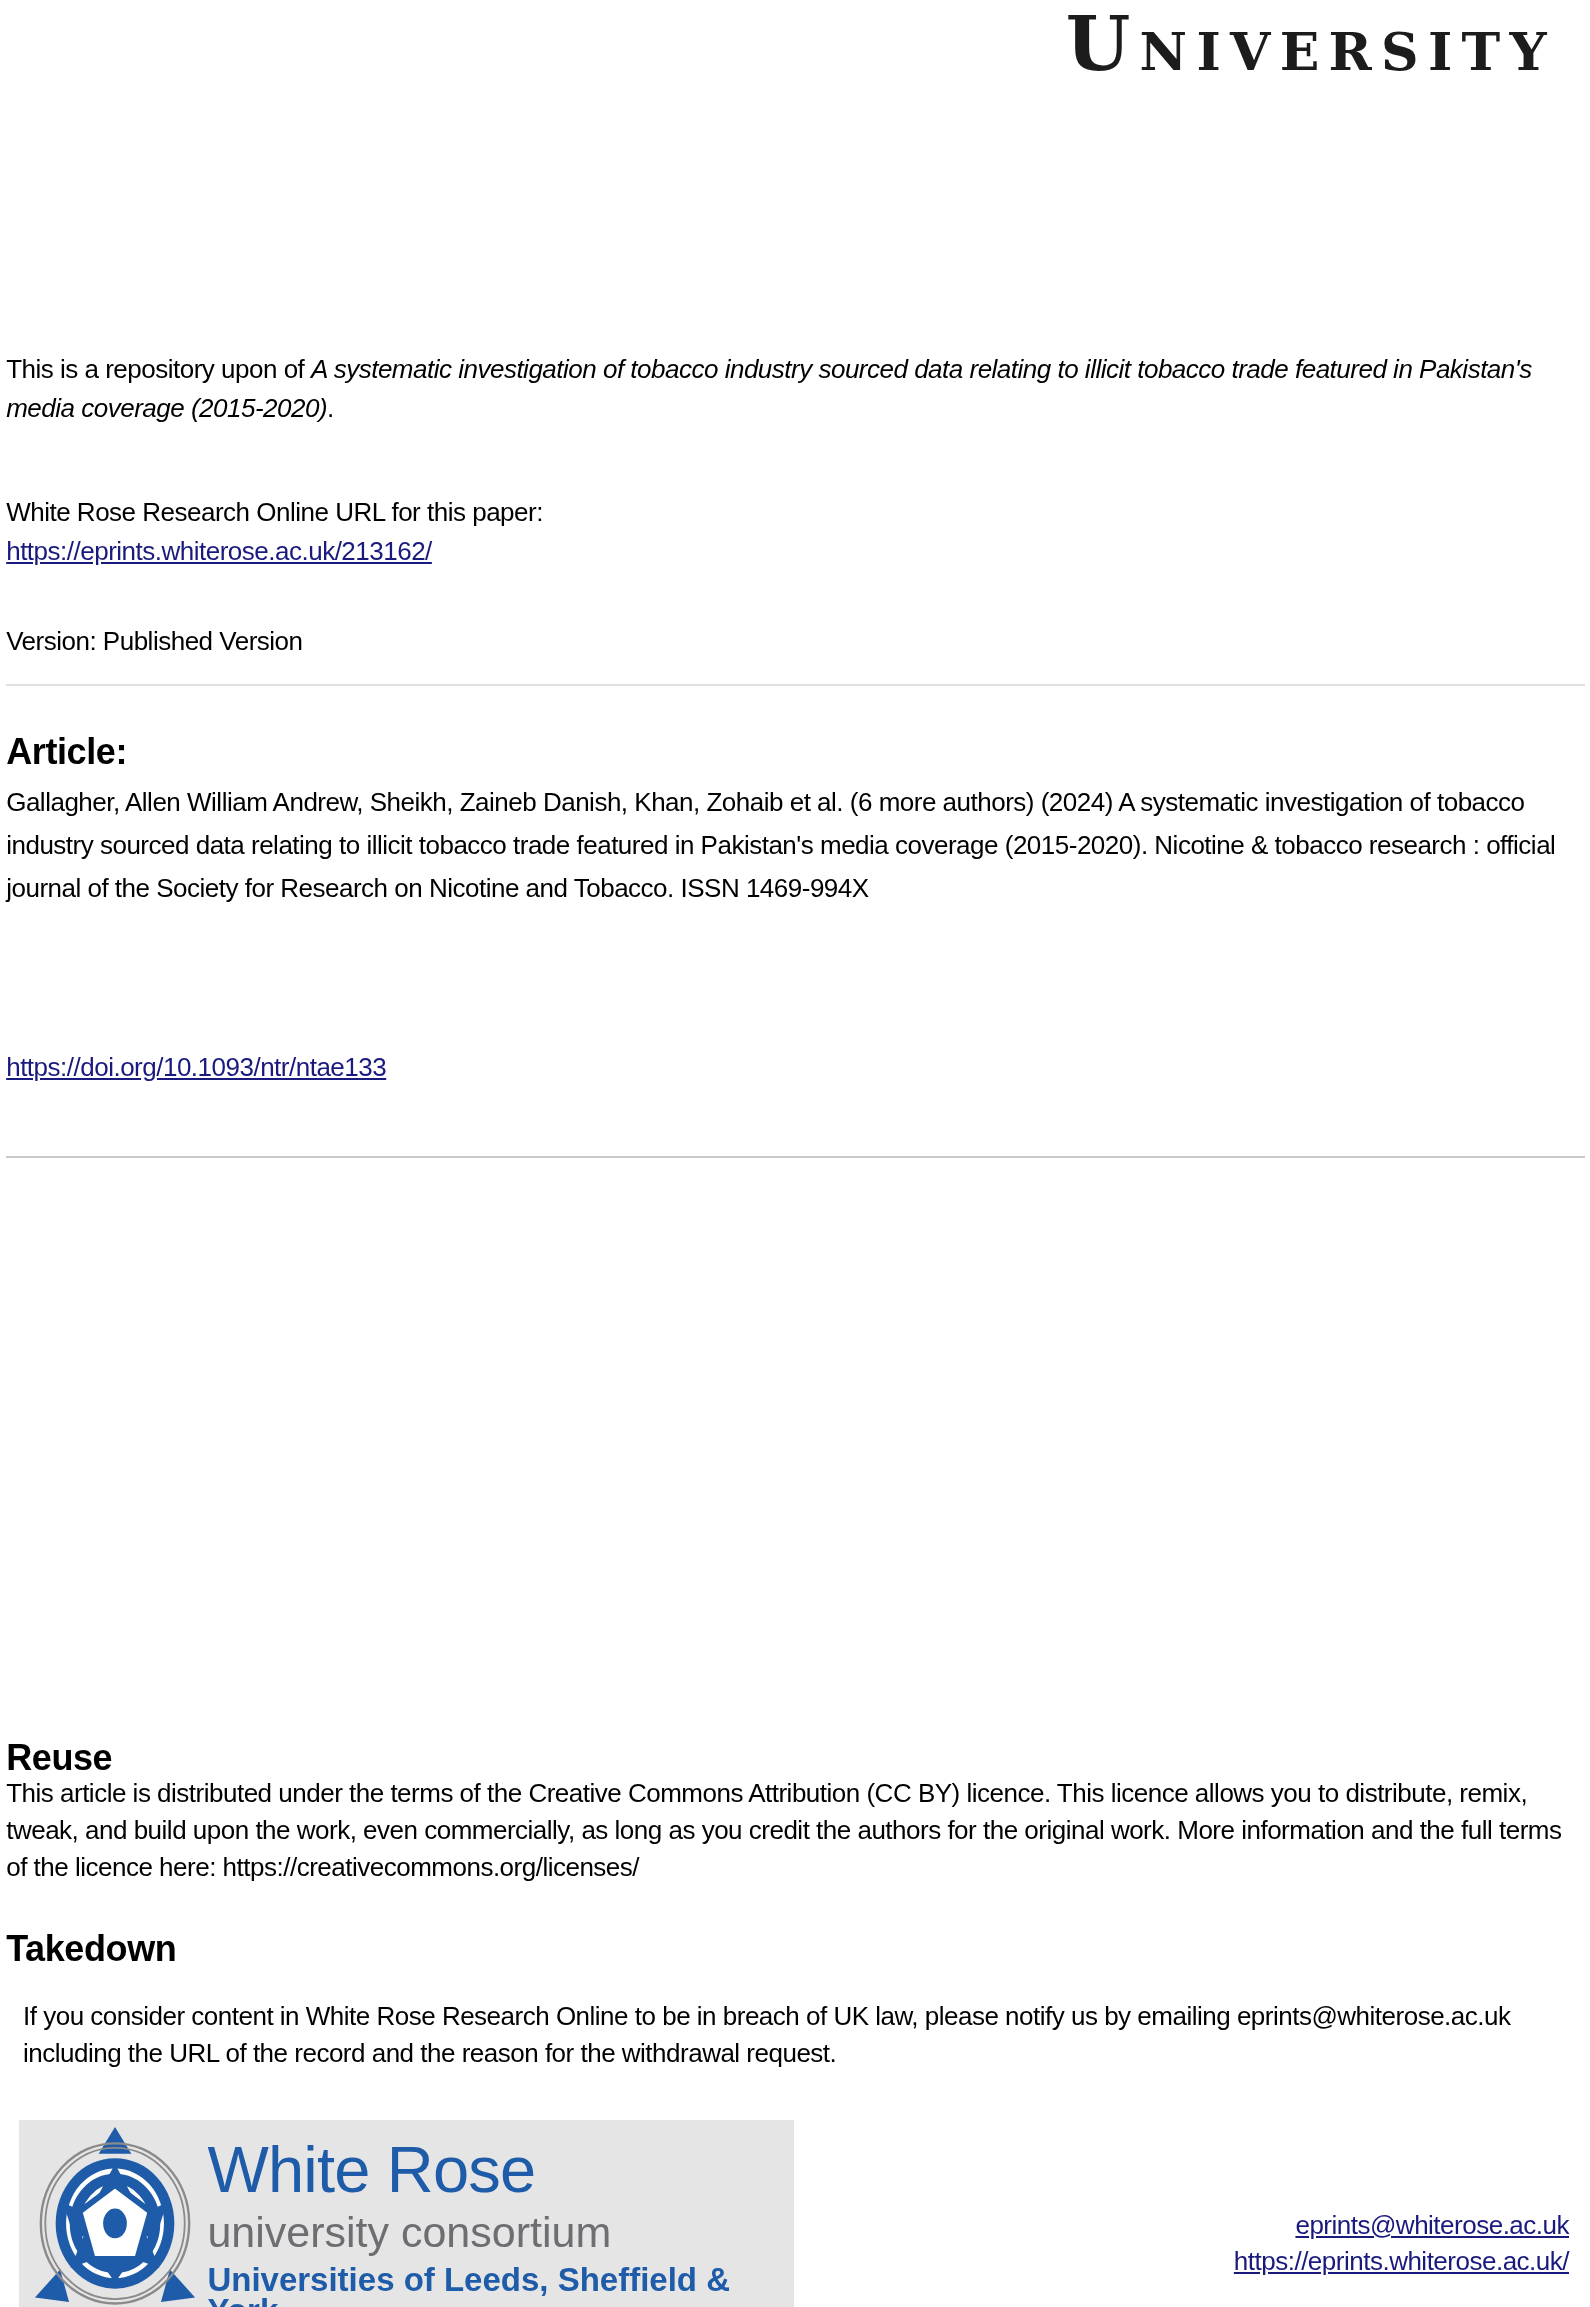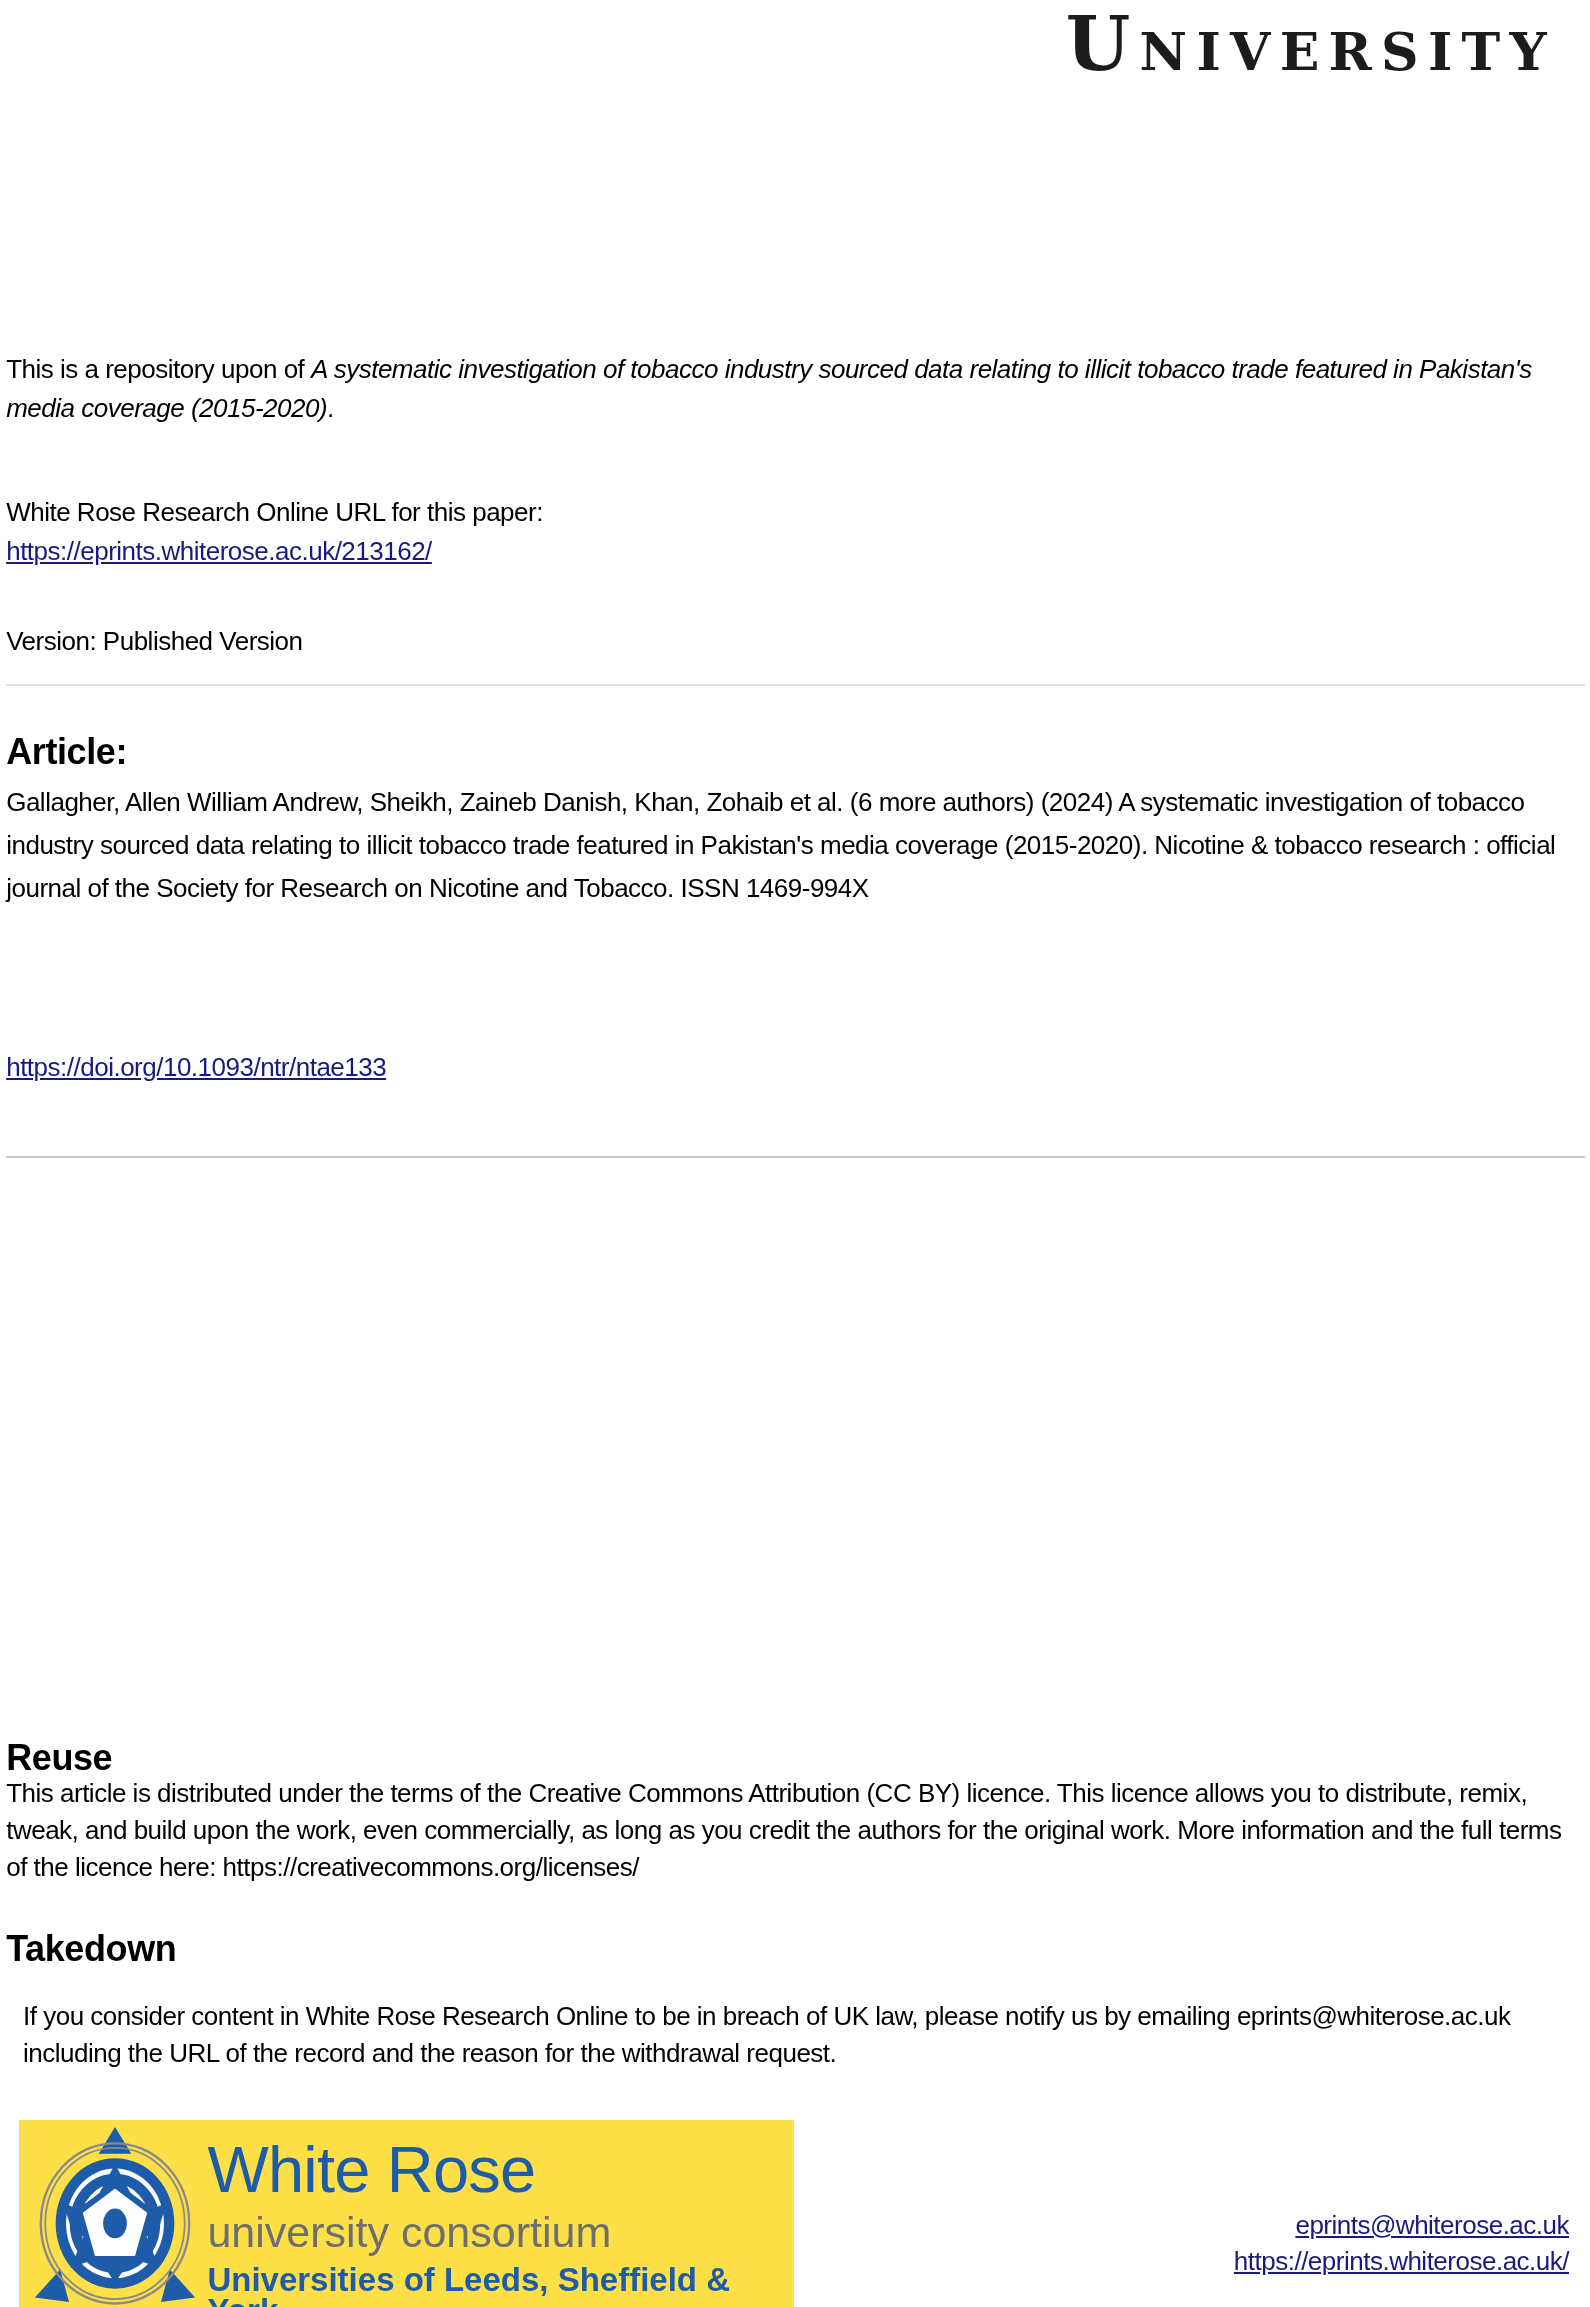--- a/index.html
+++ b/index.html
@@ -34,21 +34,21 @@
   }
   .york-script{
     font-style:italic;font-weight:600;font-size:67px;line-height:85px;
     margin-left:14px;letter-spacing:-1.5px;
   }
   .york-script .big{font-size:96px;}
   
   .citation{line-height:43px;}
   
   .footer-logo{
-    left:19.4px;top:2120px;width:775px;height:187px;background:#fde047;
+    left:19.4px;top:2120px;width:775px;height:187px;background:#e5e5e5;
   }
   .wr-emblem{position:absolute;left:6.2px;top:4.6px;}
   .wr-text{position:absolute;left:188px;top:17px;}
   .wr-title{
     color:#1e5ba8;font-size:65px;line-height:65px;letter-spacing:-0.8px;font-weight:500;
   }
   .wr-sub{
     color:#6d6e71;font-size:43px;line-height:45px;letter-spacing:0px;margin-top:8px;
   }
   .wr-tag{

